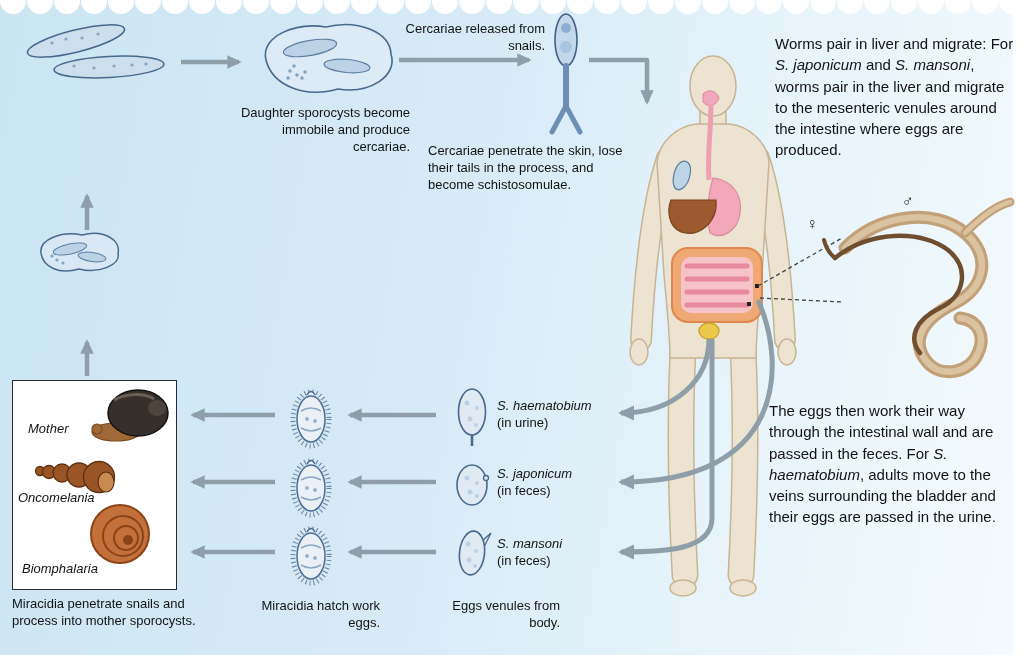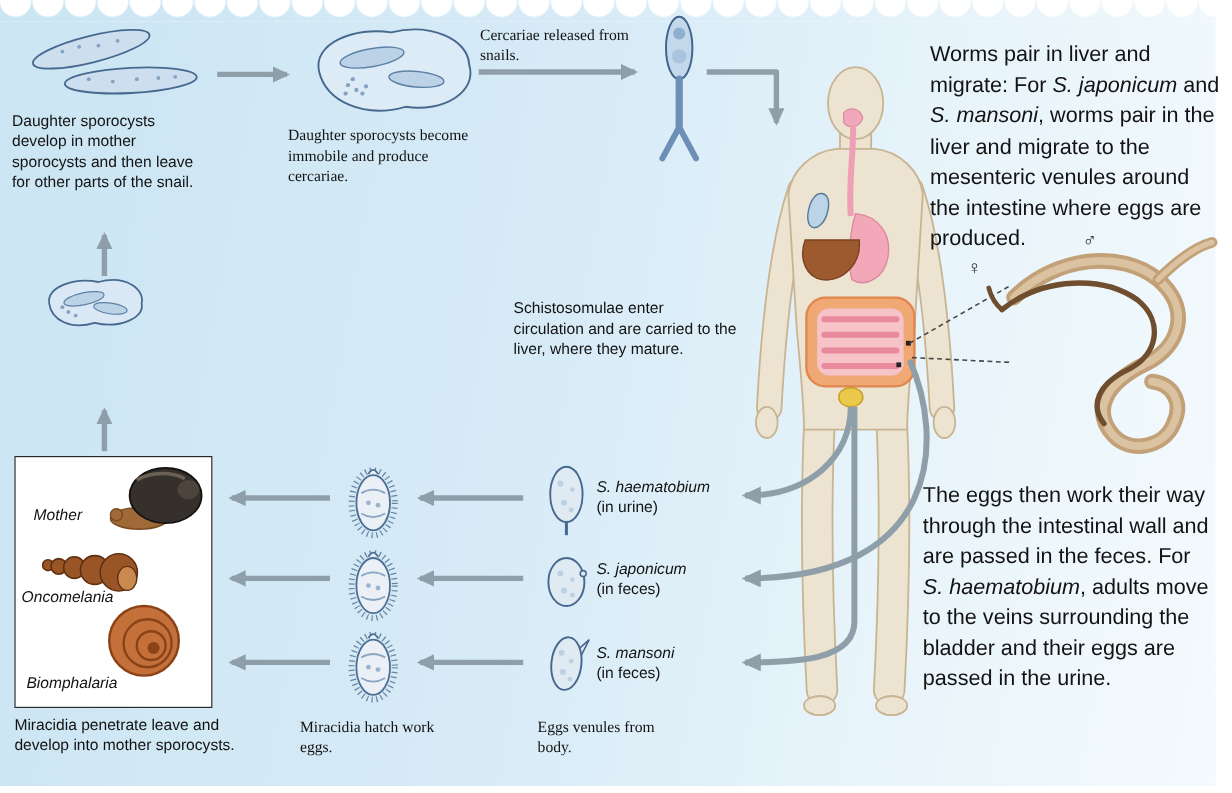--- a/index.html
+++ b/index.html
@@ -4,22 +4,22 @@
 <style>
   html,body { margin:0; padding:0; background:#ffffff; }
   .canvas { position:relative; width:1027px; height:661px; background:#ffffff;
             font-family:"Liberation Sans", sans-serif; overflow:hidden; }
   .panel { position:absolute; left:0; top:0; width:1013px; height:655px;
            background:linear-gradient(100deg,#cbe5f3 0%,#d7ebf7 45%,#e7f4fa 72%,#f4fafd 100%); }
   .scallops { position:absolute; left:0; top:0; width:1013px; height:18px;
               background-image:radial-gradient(circle at 13px 1px, #ffffff 12.5px, rgba(255,255,255,0) 13.5px);
               background-size:27px 18px; background-repeat:repeat-x; }
   .txt { position:absolute; font-size:13px; line-height:1.32; color:#131313; }
-  .rt  { font-size:18px; line-height:1.42; }
-  .ctr { text-align:left;font-family:Liberation Serif, serif; }
+  .rt  { font-size:15px; line-height:1.42; }
+  .ctr { text-align:right; }
   .it  { font-style:italic; }
   .sym { position:absolute; font-size:16px; font-weight:bold; color:#222222; }
   svg.abs { position:absolute; overflow:visible; }
   .snailbox { position:absolute; left:12px; top:380px; width:165px; height:210px;
               background:#ffffff; border:1.6px solid #2a2a2a; box-sizing:border-box; }
   .egglabel { position:absolute; font-size:13px; line-height:1.3; color:#131313; }
 </style>
 </head>
 <body>
 
@@ -49,21 +49,20 @@
         <circle cx="68" cy="18" r="1.6"></circle>
       <circle cx="84" cy="14" r="1.6"></circle>
         <circle cx="60" cy="46" r="1.6"></circle>
         <circle cx="80" cy="48" r="1.6"></circle>
       <circle cx="100" cy="46" r="1.6"></circle>
         <circle cx="118" cy="45" r="1.6"></circle>
         <circle cx="132" cy="44" r="1.6"></circle>
     </g>
   </svg>
 
-  <div class="txt" style="left:10px;top:92px;width:168px">Daughter sporocysts develop in mother sporocysts and then leave for other parts of the snail.</div>
 
   <svg class="abs" style="left:177px;top:50px" width="76" height="24">
     <line x1="4" y1="12" x2="62" y2="12" stroke="#8f9fa9" stroke-width="4.5" marker-end="url(#ah)"></line>
   </svg>
 
   
   <svg class="abs" style="left:250px;top:16px" width="150" height="86">
     <path d="M16,44 C10,20 46,6 76,11 C108,3 140,16 141,38 C148,60 120,78 88,73 C52,83 22,68 16,44 Z" fill="#dcebf6" stroke="#47698f" stroke-width="1.6"></path>
     <ellipse cx="60" cy="32" rx="27" ry="7.5" transform="rotate(-10 60 32)" fill="#bcd2e6" stroke="#5d80a6" stroke-width="1.2"></ellipse>
     <ellipse cx="97" cy="50" rx="23" ry="6.5" transform="rotate(5 97 50)" fill="#bcd2e6" stroke="#5d80a6" stroke-width="1.2"></ellipse>
@@ -92,21 +91,21 @@
     <circle cx="26" cy="41" r="6" fill="#a9c4de"></circle>
     <path d="M26,60 L26,100" stroke="#6d8fb5" stroke-width="6" stroke-linecap="round"></path>
     <path d="M26,100 L12,126" stroke="#6d8fb5" stroke-width="5" stroke-linecap="round"></path>
     <path d="M26,100 L40,126" stroke="#6d8fb5" stroke-width="5" stroke-linecap="round"></path>
   </svg>
 
   <svg class="abs" style="left:583px;top:44px" width="85" height="75">
     <path d="M6,16 H64 V58" fill="none" stroke="#8f9fa9" stroke-width="4.5" stroke-linejoin="round" marker-end="url(#ah)"></path>
   </svg>
 
-  <div class="txt" style="left:428px;top:248px;width:186px">Schistosomulae enter circulation and are carried to the liver, where they mature.</div>
+  <div class="txt" style="left:428px;top:142px;width:196px">Cercariae penetrate the skin, lose their tails in the process, and become schistosomulae.</div>
 
   
   <svg class="abs" style="left:74px;top:188px" width="26" height="46">
     <line x1="13" y1="42" x2="13" y2="8" stroke="#8f9fa9" stroke-width="4.5" marker-end="url(#ah)"></line>
   </svg>
 
   <svg class="abs" style="left:32px;top:228px" width="95" height="48">
     <path d="M9,25 C7,11 30,3 50,7 C73,1 89,13 86,25 C89,37 67,46 47,41 C27,47 11,39 9,25 Z" fill="#d9e8f4" stroke="#47698f" stroke-width="1.5"></path>
     <ellipse cx="38" cy="21" rx="17" ry="5" transform="rotate(-12 38 21)" fill="#bcd2e6" stroke="#5d80a6" stroke-width="1"></ellipse>
     <ellipse cx="60" cy="29" rx="14" ry="4.5" transform="rotate(8 60 29)" fill="#bcd2e6" stroke="#5d80a6" stroke-width="1"></ellipse>
@@ -147,21 +146,21 @@
   <div class="txt it" style="left:18px;top:489px">Oncomelania</div>
 
   <svg class="abs" style="left:72px;top:500px" width="98" height="70">
     <circle cx="48" cy="34" r="29" fill="#c4703a" stroke="#8a4316" stroke-width="2"></circle>
     <circle cx="51" cy="36" r="20" fill="none" stroke="#8a4316" stroke-width="2"></circle>
     <circle cx="54" cy="38" r="12" fill="none" stroke="#8a4316" stroke-width="2"></circle>
     <circle cx="56" cy="40" r="5" fill="#8a4316"></circle>
   </svg>
   <div class="txt it" style="left:22px;top:560px">Biomphalaria</div>
 
-  <div class="txt" style="left:12px;top:595px;width:196px">Miracidia penetrate leave and develop into mother sporocysts.</div>
+  <div class="txt" style="left:12px;top:595px;width:196px">Miracidia penetrate snails and process into mother sporocysts.</div>
 
   
   <svg class="abs" style="left:285px;top:383px" width="52" height="66">
     <ellipse cx="26" cy="36" rx="18" ry="27" fill="none" stroke="#6b84a0" stroke-width="5" stroke-dasharray="1 3"></ellipse>
     <ellipse cx="26" cy="36" rx="14" ry="23" fill="#eaf0f6" stroke="#4a6e94" stroke-width="1.5"></ellipse>
     <path d="M22,12 Q26,5 30,12" fill="#eaf0f6" stroke="#4a6e94" stroke-width="1.5"></path>
     <path d="M16,28 Q26,22 36,28" fill="none" stroke="#8aa6c4" stroke-width="1.5"></path>
     <path d="M16,45 Q26,51 36,45" fill="none" stroke="#8aa6c4" stroke-width="1.5"></path>
     <circle cx="22" cy="36" r="2" fill="#9ab4cc"></circle>
       <circle cx="30" cy="38" r="2" fill="#9ab4cc"></circle>

